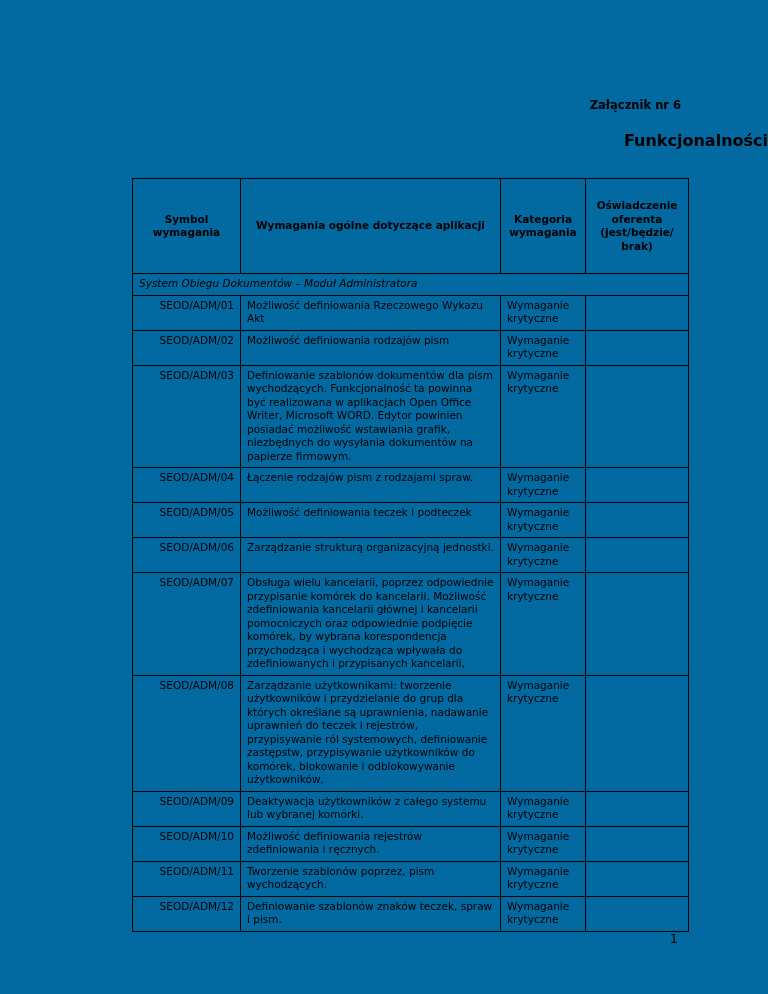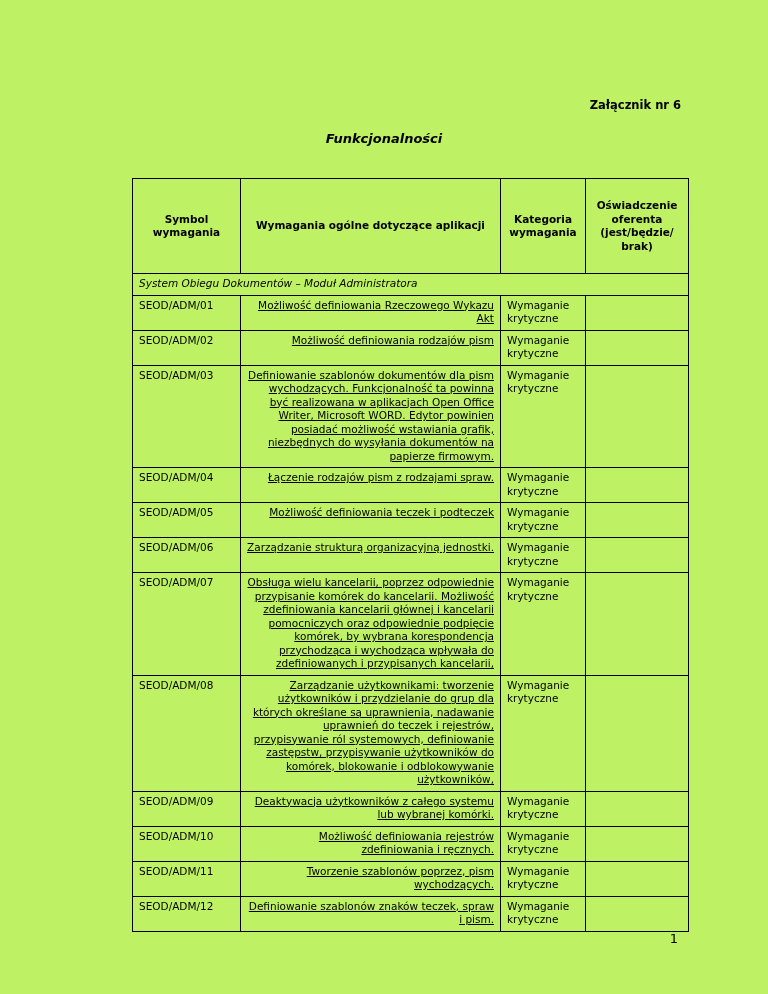--- a/index.html
+++ b/index.html
@@ -2,41 +2,40 @@
 <html><head>
 <meta charset="utf-8">
 <style>
   * { box-sizing: border-box; }
   html, body { margin: 0; padding: 0; background: #e8e8e8; }
   .page {
     position: relative;
     width: 768px;
     height: 994px;
     margin: 0 auto;
-    background: #bef264;
+    background: #0369a1;
     color: #000000;
     font-family: "DejaVu Sans", "Liberation Sans", sans-serif;
     overflow: hidden;
   }
   .attachment-label {
     position: absolute;
     top: 98px;
     right: 87px;
     font-size: 11.5px;
     font-weight: bold;
   }
   .doc-title {
     position: absolute;
     top: 131px;
     left: 0;
     width: 100%;
-    text-align: center;
-    font-size: 13px;
+    text-align: right;
+    font-size: 16px;
     font-weight: bold;
-    font-style: italic;
   }
   table.req-table {
     position: absolute;
     top: 178px;
     left: 132px;
     width: 556px;
     border-collapse: collapse;
     table-layout: fixed;
     font-size: 10.5px;
     line-height: 13.5px;
@@ -56,22 +55,22 @@
   }
   col.c-symbol   { width: 108px; }
   col.c-req      { width: 260px; }
   col.c-cat      { width: 85px;  }
   col.c-stmt     { width: 103px; }
   td.section-cell {
     font-weight: normal;
     font-style: italic;
     padding: 3px 6px;
   }
-  td.cell-symbol { text-align: left; }
-  td.cell-req    { text-align: right; text-decoration: underline; }
+  td.cell-symbol { text-align: right; }
+  td.cell-req    { text-align: left; }
   td.cell-cat    { text-align: left; }
   td.cell-stmt   { }
   .page-number {
     position: absolute;
     top: 931px;
     right: 90px;
     font-size: 13px;
   }
 </style>
 </head>

